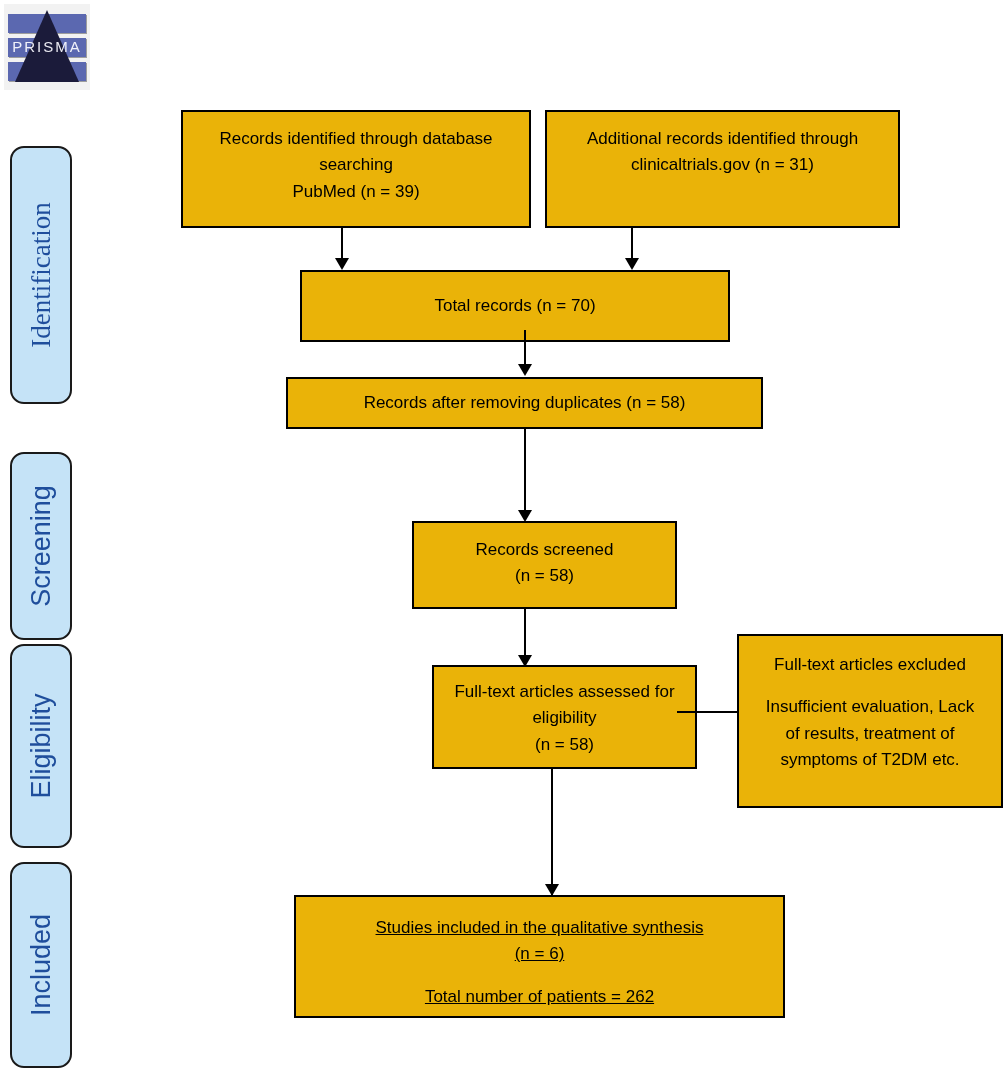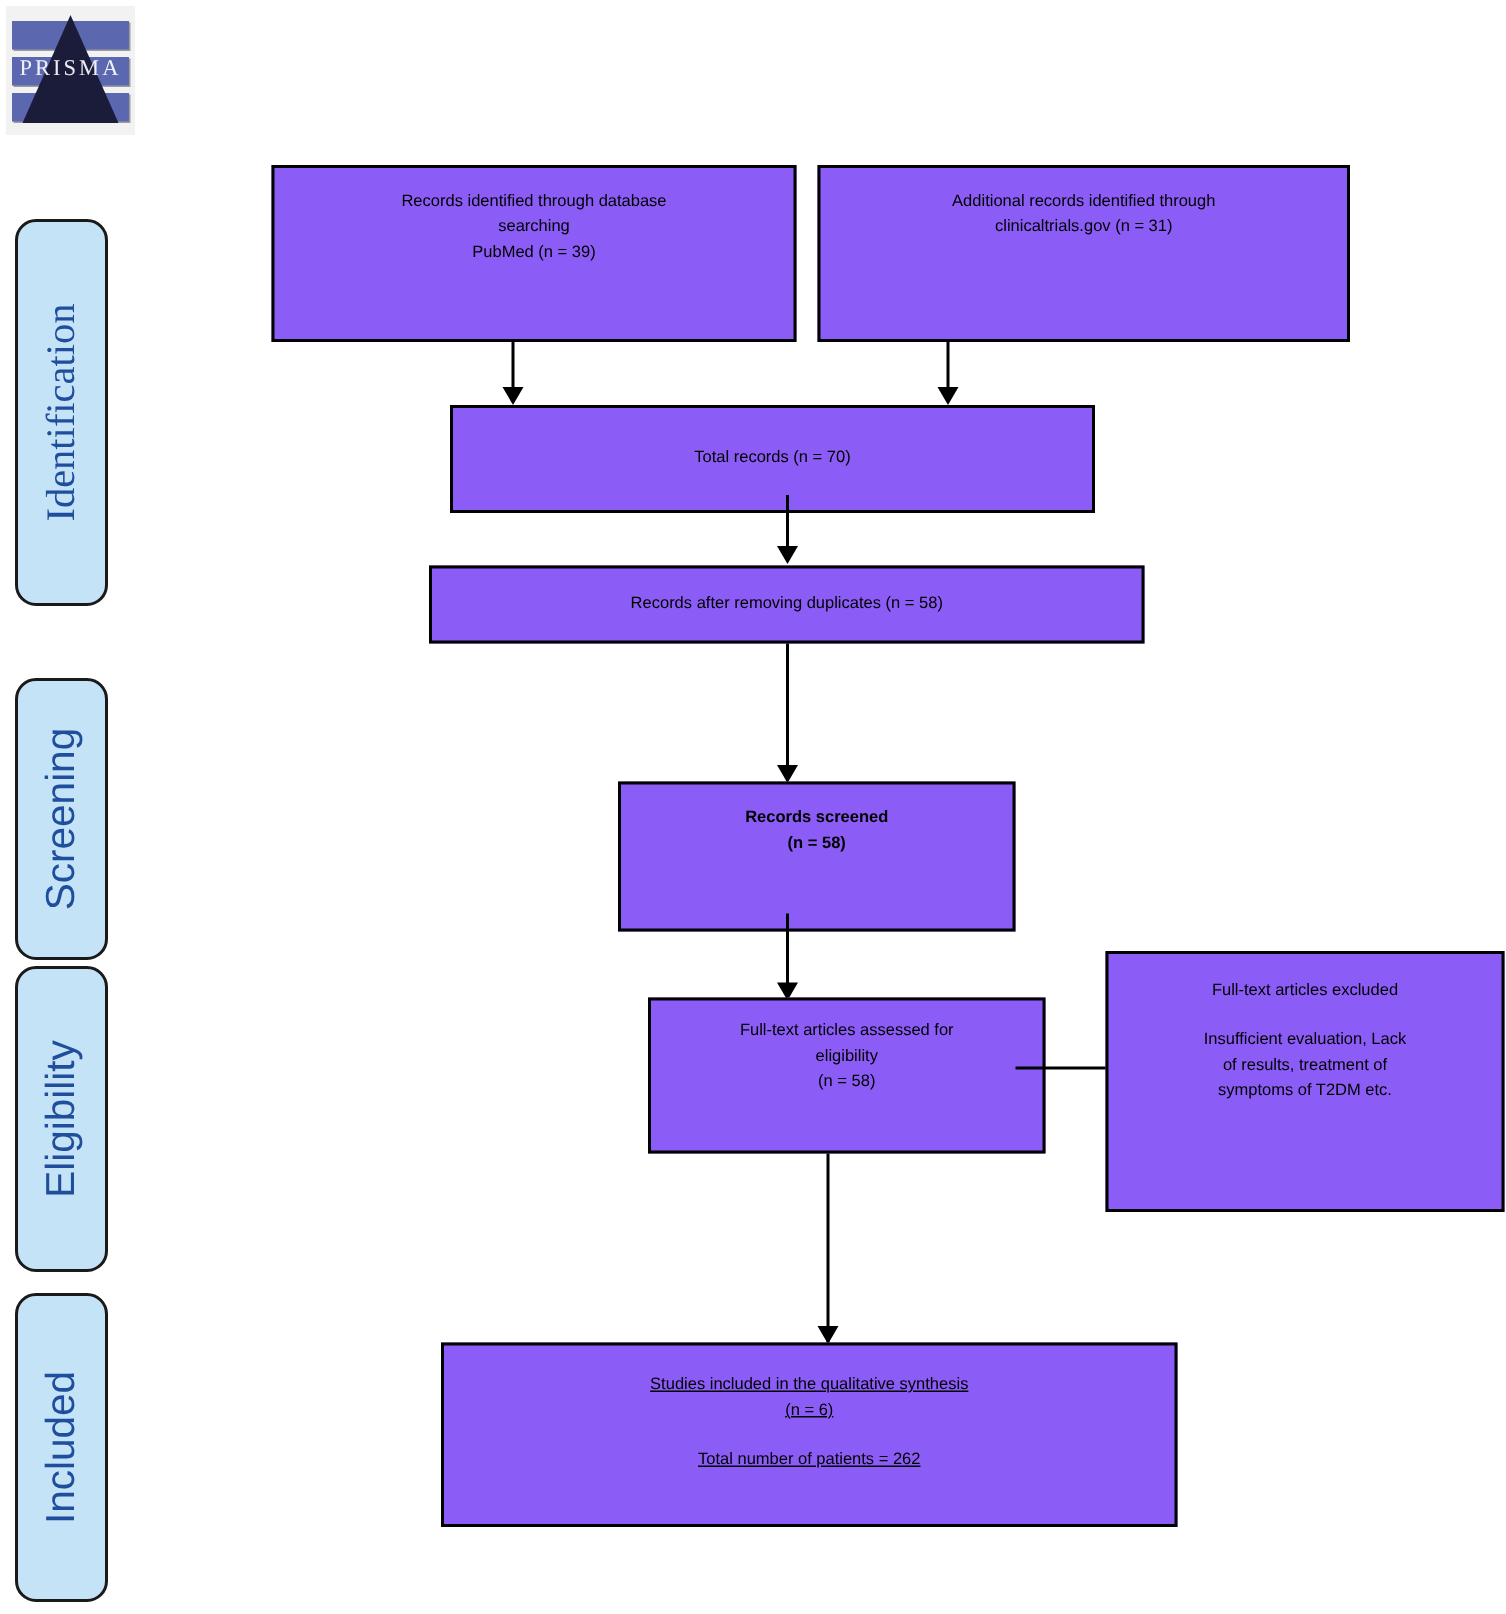--- a/index.html
+++ b/index.html
@@ -46,21 +46,21 @@
     width: 0; height: 0;
     border-left: 32px solid transparent;
     border-right: 32px solid transparent;
     border-bottom: 72px solid #1b1b3a;
   }
   .logo .word {
     position: absolute;
     left: 0; top: 34px;
     width: 86px;
     text-align: center;
-    font-family: Liberation Serif, serif;
+    font-family: Liberation Sans, sans-serif;
     font-size: 15px;
     letter-spacing: 2px;
     color: #e8e8ee;
     text-shadow: 0 1px 1px rgba(0,0,0,0.7);
     mix-blend-mode: screen;
   }
 
   
   .pill {
     position: absolute;
@@ -84,28 +84,28 @@
   }
   .pill.sans .pill-label {
     font-family: "Liberation Sans", sans-serif;
   }
 
   
   .fbox {
     position: absolute;
     box-sizing: border-box;
     border: 2px solid #000000;
-    background: #8b5cf6;
+    background: #eab308;
     display: flex;
     flex-direction: column;
     align-items: center;
     justify-content: flex-start;
     text-align: center;
     color: #000000;
-    font-size: 11px;
+    font-size: 17px;
     line-height: 1.55;
   }
   .fbox .lines {
     width: 100%;
     padding: 0 8px;
     box-sizing: border-box;
   }
   .fbox .ln { display: block; }
   .fbox .ln.gap { height: 16px; }
 
@@ -196,21 +196,21 @@
 
   <div class="fbox" style="left:286px; top:377px; width:477px; height:52px; justify-content:center;">
     <div class="lines">
       <span class="ln">Records after removing duplicates (n = 58)</span>
     </div>
   </div>
 
   <div class="vline" style="left:524px; top:429px; height:86px;"></div>
   <div class="arrowdown" style="left:518px; top:510px;"></div>
 
-  <div class="fbox" style="left:412px; top:521px; width:265px; height:100px; padding-top:14px;font-weight:bold;">
+  <div class="fbox" style="left:412px; top:521px; width:265px; height:88px; padding-top:14px;">
     <div class="lines">
       <span class="ln">Records screened</span>
       <span class="ln">(n = 58)</span>
     </div>
   </div>
 
   <div class="vline" style="left:524px; top:609px; height:52px;"></div>
   <div class="arrowdown" style="left:518px; top:655px;"></div>
 
   <div class="fbox" style="left:412px; top:665px; width:265px; height:104px; padding-top:12px;margin-left:20px;">

